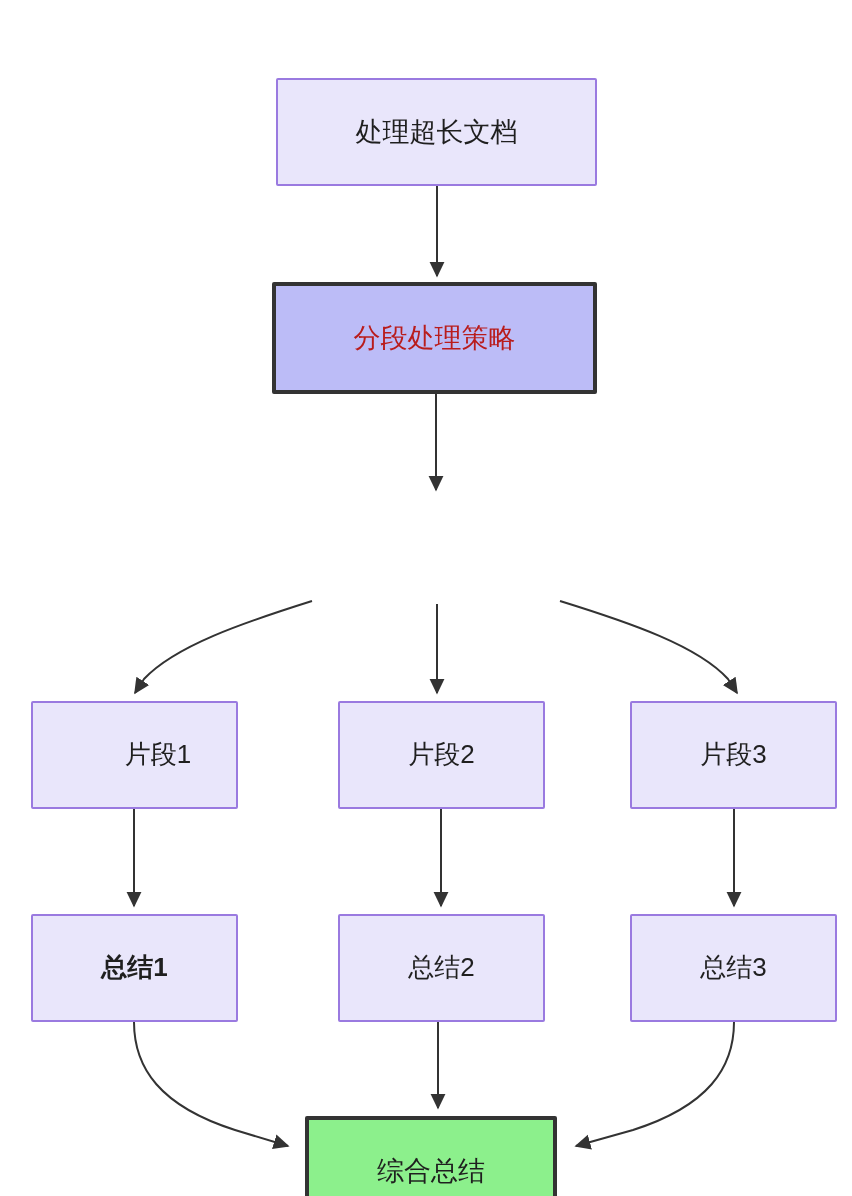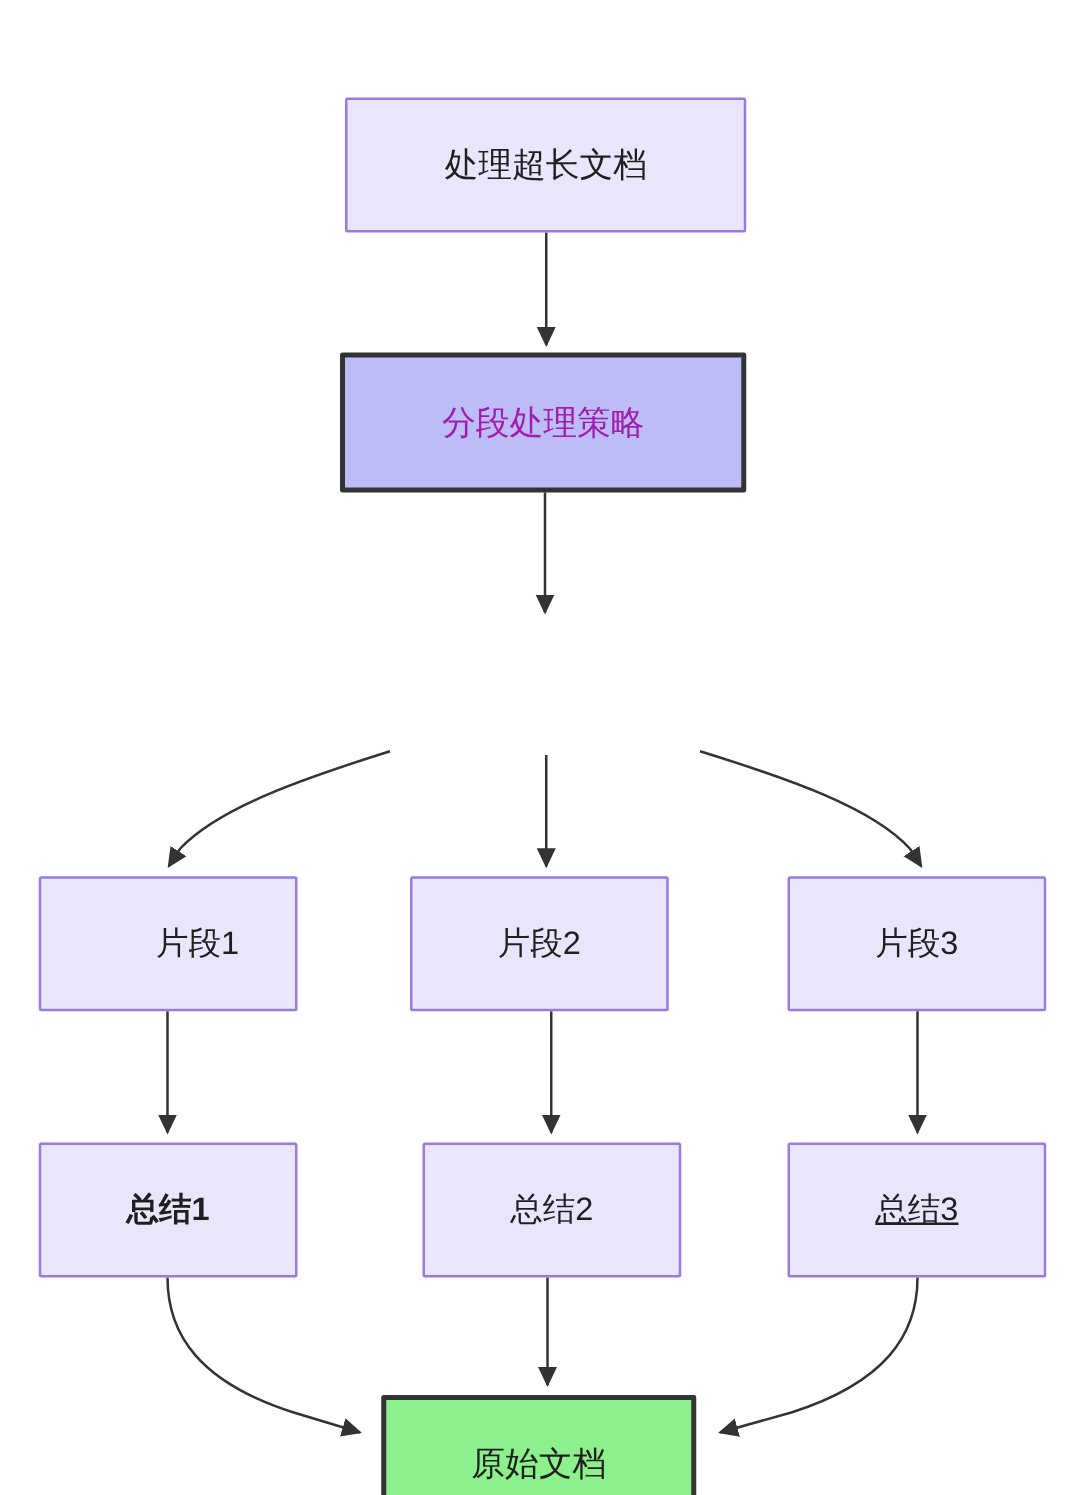--- a/index.html
+++ b/index.html
@@ -44,21 +44,21 @@
     border: 2px solid #9a7ae0;
     border-radius: 2px;
     color: #1f1f1f;
     font-size: 27px;
   }
   
   .node.style-highlight {
     background: #bcbcf7;
     border: 4px solid #333333;
     border-radius: 2px;
-    color: #a21caf;
+    color: #b91c1c;
     font-size: 27px;
   }
   
   .node.style-terminal {
     background: #8cf08c;
     border: 4px solid #333333;
     border-radius: 2px;
     color: #1f1f1f;
     font-size: 27px;
   }
@@ -107,37 +107,37 @@
 
   <div class="node style-highlight" style="left:272px; top:234px; width:325px; height:112px;">
     <span class="node-label">分段处理策略</span>
   </div>
 
 
   <div class="node style-default size-small" style="left:31px; top:653px; width:207px; height:108px;padding-left:47px;">
     <span class="node-label">片段1</span>
   </div>
 
-  <div class="node style-default size-small" style="left:328px; top:653px; width:207px; height:108px;">
+  <div class="node style-default size-small" style="left:338px; top:653px; width:207px; height:108px;">
     <span class="node-label">片段2</span>
   </div>
 
   <div class="node style-default size-small" style="left:630px; top:653px; width:207px; height:108px;">
     <span class="node-label">片段3</span>
   </div>
 
   <div class="node style-default size-small" style="left:31px; top:866px; width:207px; height:108px;font-weight:bold;">
     <span class="node-label">总结1</span>
   </div>
 
   <div class="node style-default size-small" style="left:338px; top:866px; width:207px; height:108px;">
     <span class="node-label">总结2</span>
   </div>
 
-  <div class="node style-default size-small" style="left:630px; top:866px; width:207px; height:108px;text-decoration:underline;">
+  <div class="node style-default size-small" style="left:630px; top:866px; width:207px; height:108px;">
     <span class="node-label">总结3</span>
   </div>
 
   <div class="node style-terminal" style="left:305px; top:1068px; width:252px; height:110px;">
-    <span class="node-label">原始文档</span>
+    <span class="node-label">综合总结</span>
   </div>
 
 </div>
 
 </body></html>

